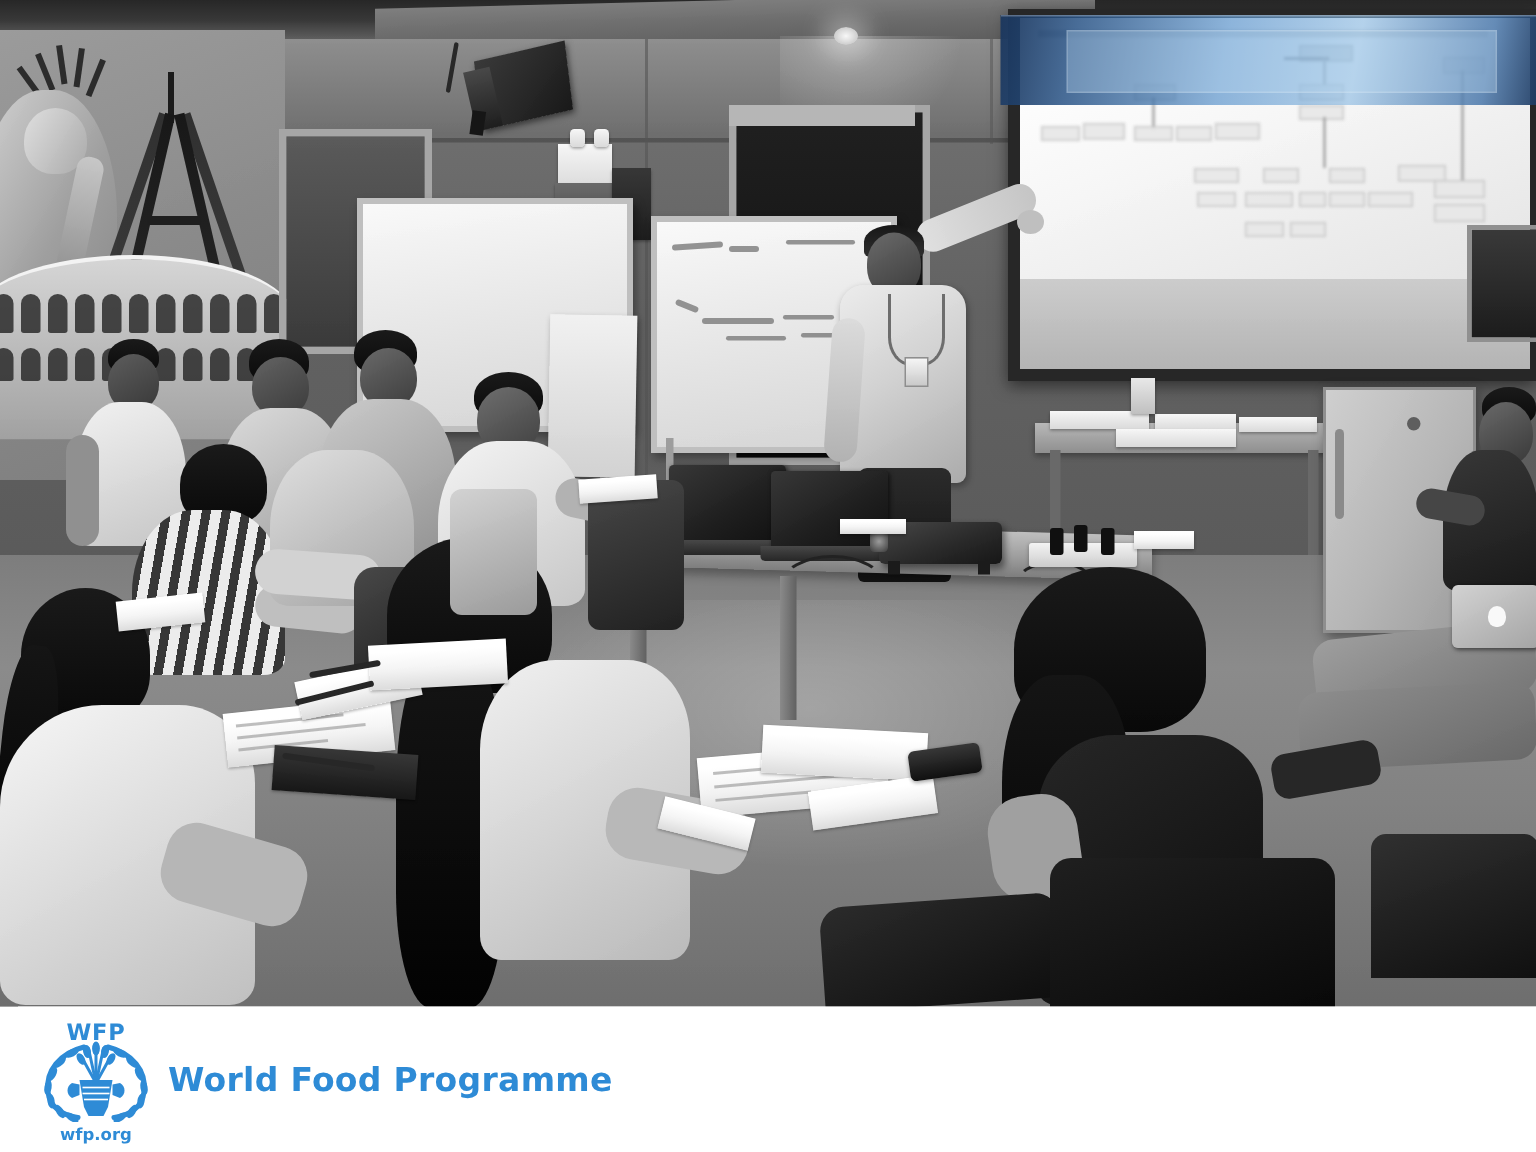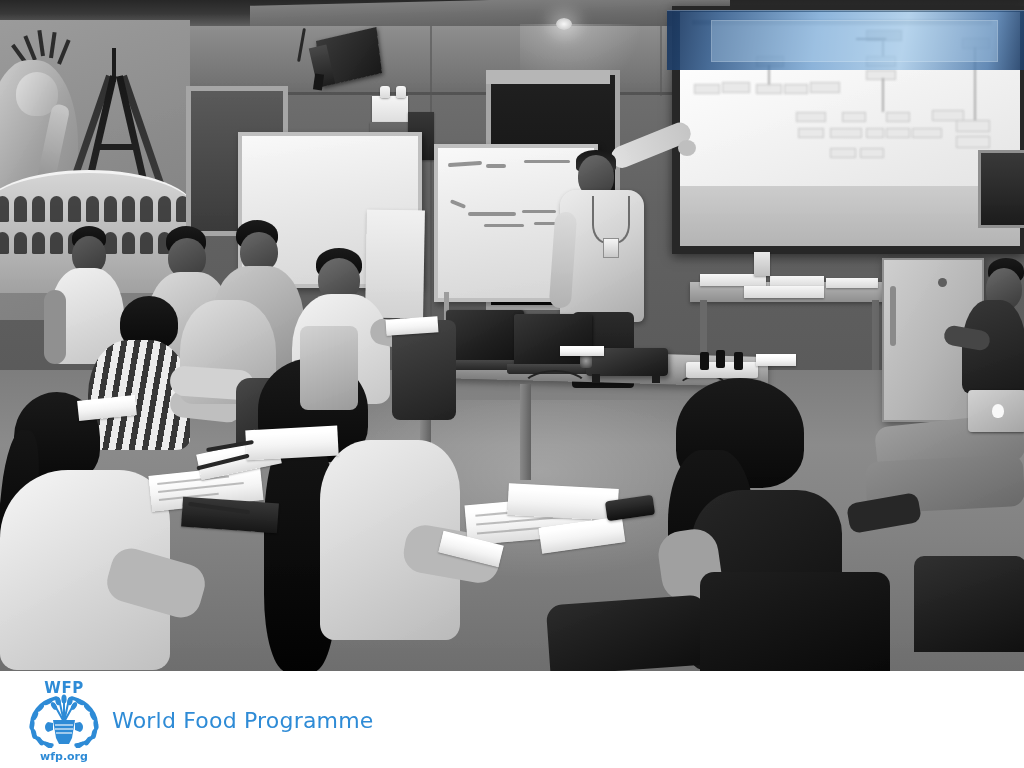--- a/index.html
+++ b/index.html
@@ -496,21 +496,21 @@
     font-size: 11px; font-weight: bold;
   }
   .wfp-emblem-svg {
     position: absolute; left: 4px; top: 17px; width: 76px; height: 54px;
   }
   .wfp-wordmark {
     margin-left: 6px;
     color: #2E8BD6;
     font-family: "DejaVu Sans", sans-serif;
     font-size: 22px;
-    font-weight: normal;
+    font-weight: bold;
     letter-spacing: .2px;
     white-space: nowrap;
   }
 </style>
 </head>
 <body>
 
 <div class="slide">
 
   <div class="photo-stage">

